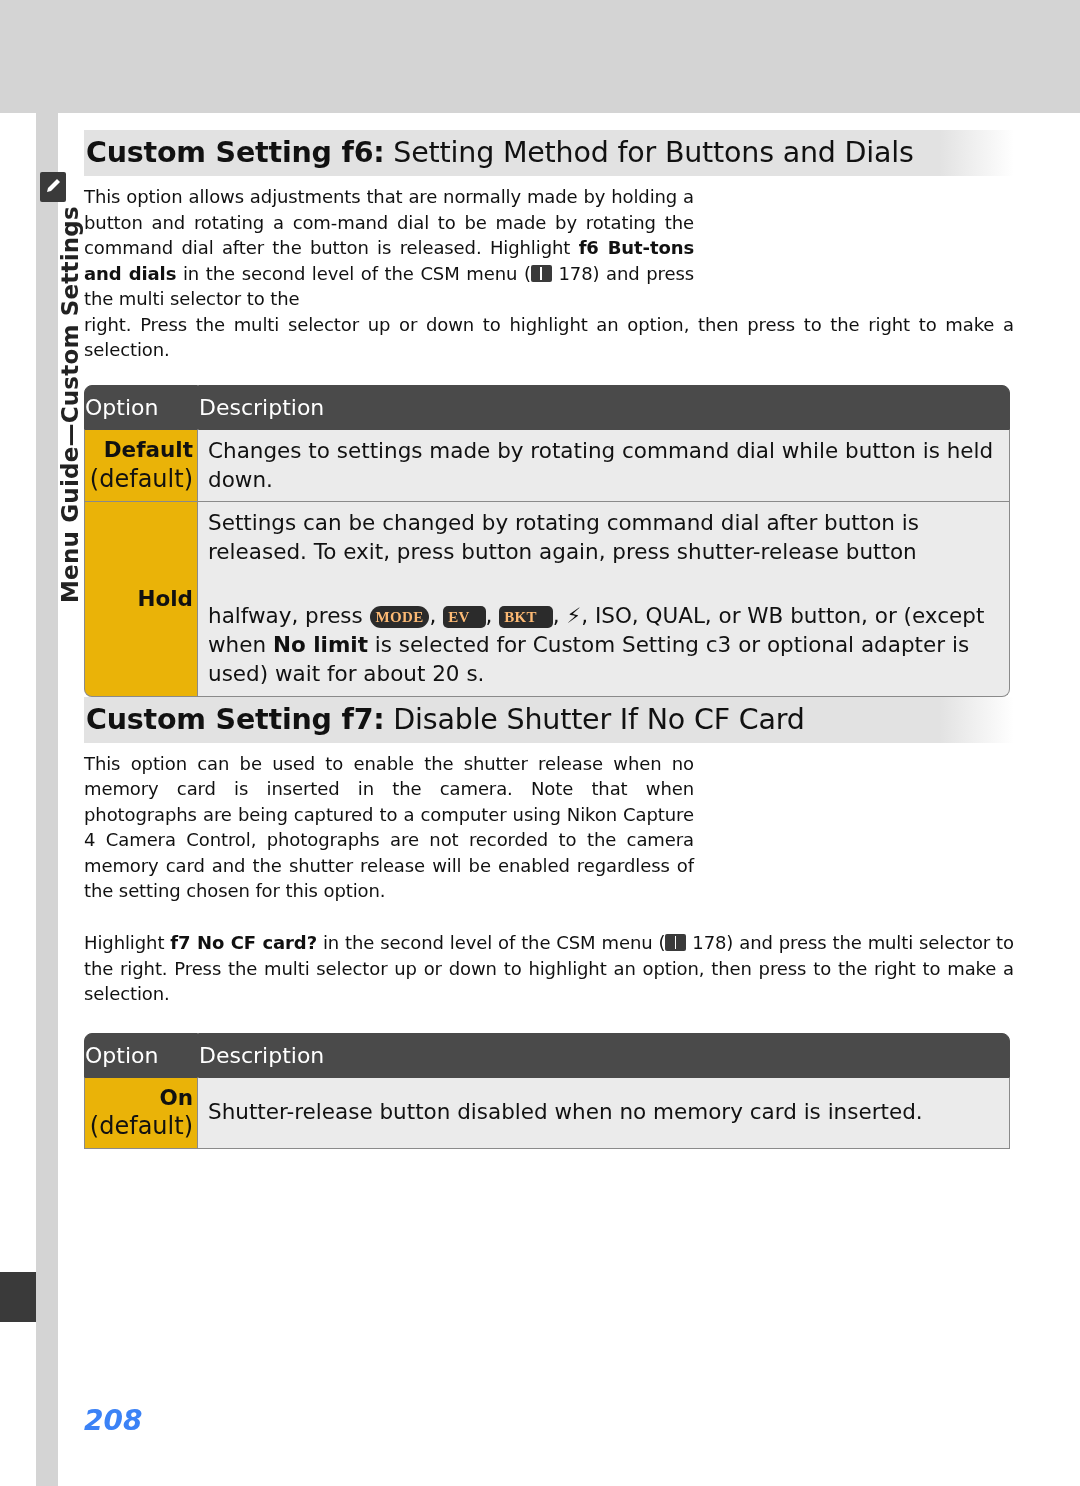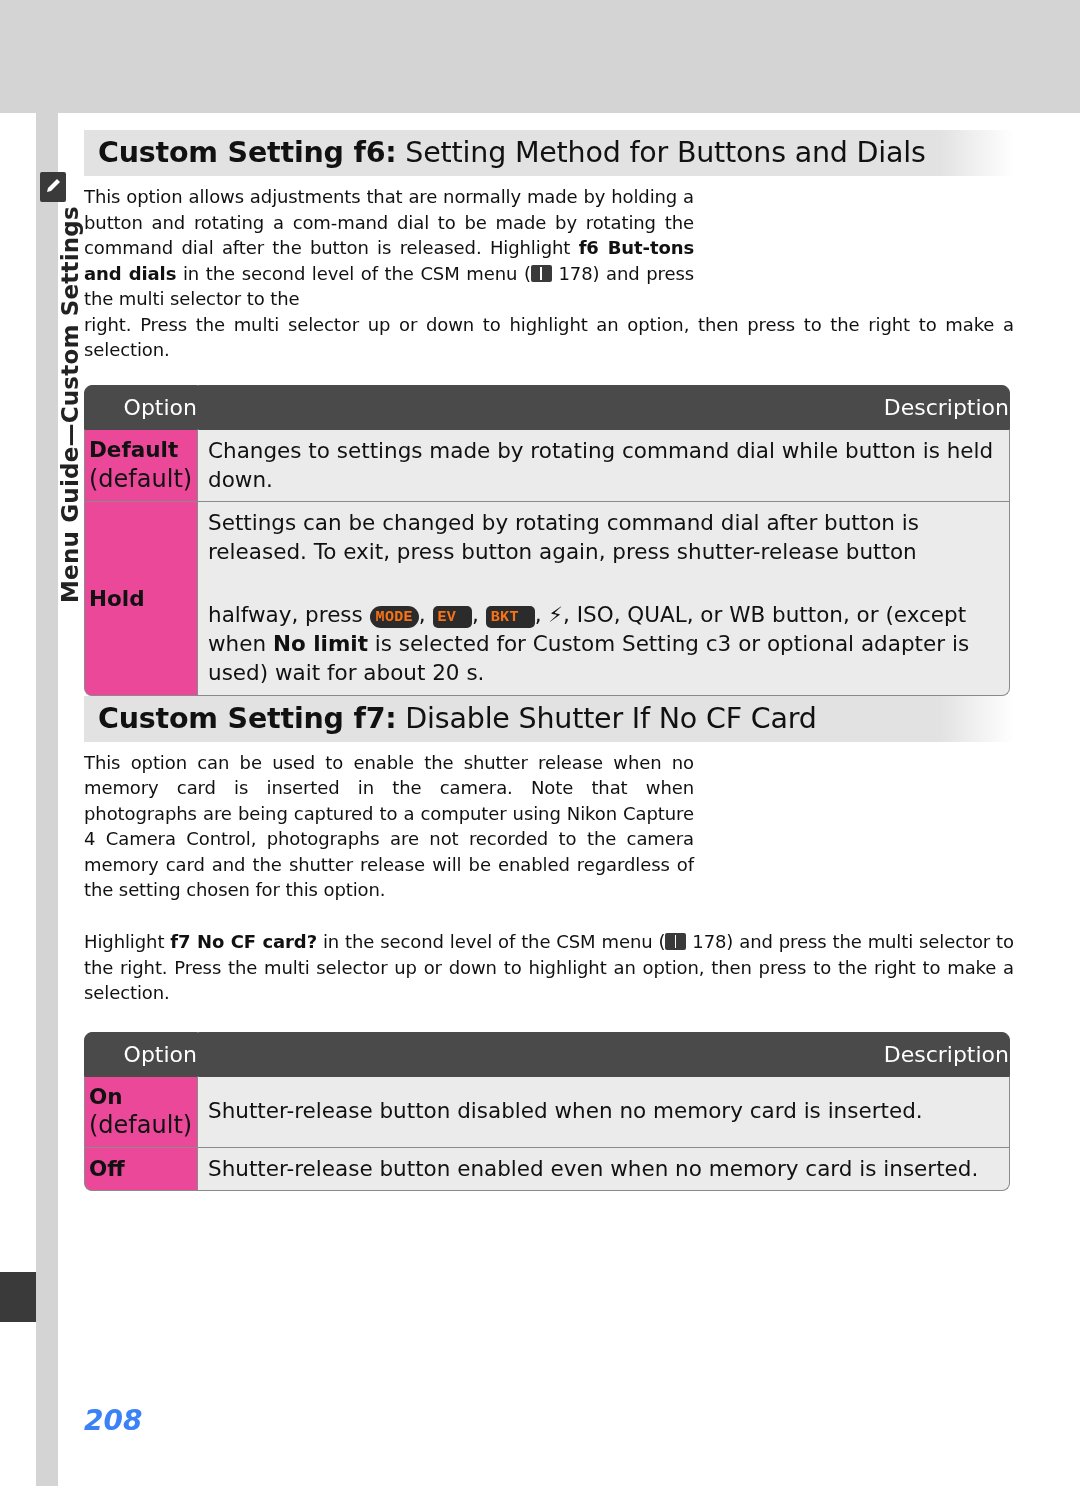--- a/index.html
+++ b/index.html
@@ -73,21 +73,21 @@
     left: 84px;
     top: 130px;
     width: 930px;
   }
 
   h2.section-title {
     font-size: 28.5px;
     font-weight: bold;
     color: #111;
     margin: 0;
-    padding: 6px 4px 6px 14px;
+    padding: 6px 4px 6px 2px;
     line-height: 1.2;
     background: linear-gradient(to right, #e2e2e2 0%, #e2e2e2 92%, #ffffff 100%);
     display: block;
     letter-spacing: -0.2px;
   }
   h2.section-title .light {
     font-weight: normal;
   }
   p.body {
     font-size: 18px;
@@ -114,33 +114,33 @@
     font-size: 21.5px;
     color: #111;
     table-layout: fixed;
   }
   table.opt thead th {
     background: #4a4a4a;
     color: #ffffff;
     font-weight: normal;
     font-size: 22px;
     padding: 9px 0;
-    text-align: right;
+    text-align: left;
     border: 1px solid #4a4a4a;
   }
   table.opt thead th.first {
     border-top-left-radius: 8px;
     width: 112px;
   }
   table.opt thead th.second {
     border-top-right-radius: 8px;
   }
   table.opt td.optcell {
-    background: #ec4899;
-    text-align: left;
+    background: #eab308;
+    text-align: right;
     vertical-align: middle;
     border: 1px solid #8a8a8a;
     border-top: none;
     padding: 6px 4px;
     line-height: 1.28;
     font-size: 21.5px;
     margin-left: 44px;
   }
   table.opt td.optcell .strong {
     font-weight: bold;
@@ -160,29 +160,29 @@
     vertical-align: middle;
     font-size: 21.5px;
   }
   table.opt tr.last td.optcell { border-bottom-left-radius: 8px; }
   table.opt tr.last td.desccell { border-bottom-right-radius: 8px; }
 
   
   .badge {
     display: inline-block;
     background: #2b2b2b;
-    color: #f97316;
+    color: #fdba74;
     border-radius: 9px;
     font-size: 15px;
     font-weight: bold;
     line-height: 1;
     padding: 4px 6px 3px 6px;
     vertical-align: 1px;
     letter-spacing: 0.3px;
-    font-family: Liberation Mono, monospace;
+    font-family: Liberation Serif, serif;
     margin-top: 40px;
   }
   .badge.round { border-radius: 11px; }
   .badge.sq { border-radius: 5px; padding: 4px 16px 3px 5px; }
   .flash-badge {
     display: inline-block;
     color: #111;
     font-size: 21px;
     vertical-align: 0px;
     font-weight: bold;
@@ -278,26 +278,20 @@
         </tr>
       </thead>
       <tbody>
         <tr>
           <td class="optcell">
             <span class="strong">On</span>
             <span class="small">(default)</span>
           </td>
           <td class="desccell">Shutter-release button disabled when no memory card is inserted.</td>
         </tr>
-        <tr class="last">
-          <td class="optcell">
-            <span class="strong">Off</span>
-          </td>
-          <td class="desccell">Shutter-release button enabled even when no memory card is inserted.</td>
-        </tr>
       </tbody>
     </table>
 
   </div>
 
   <div class="folio">208</div>
 
 </div>
 
 </body></html>

